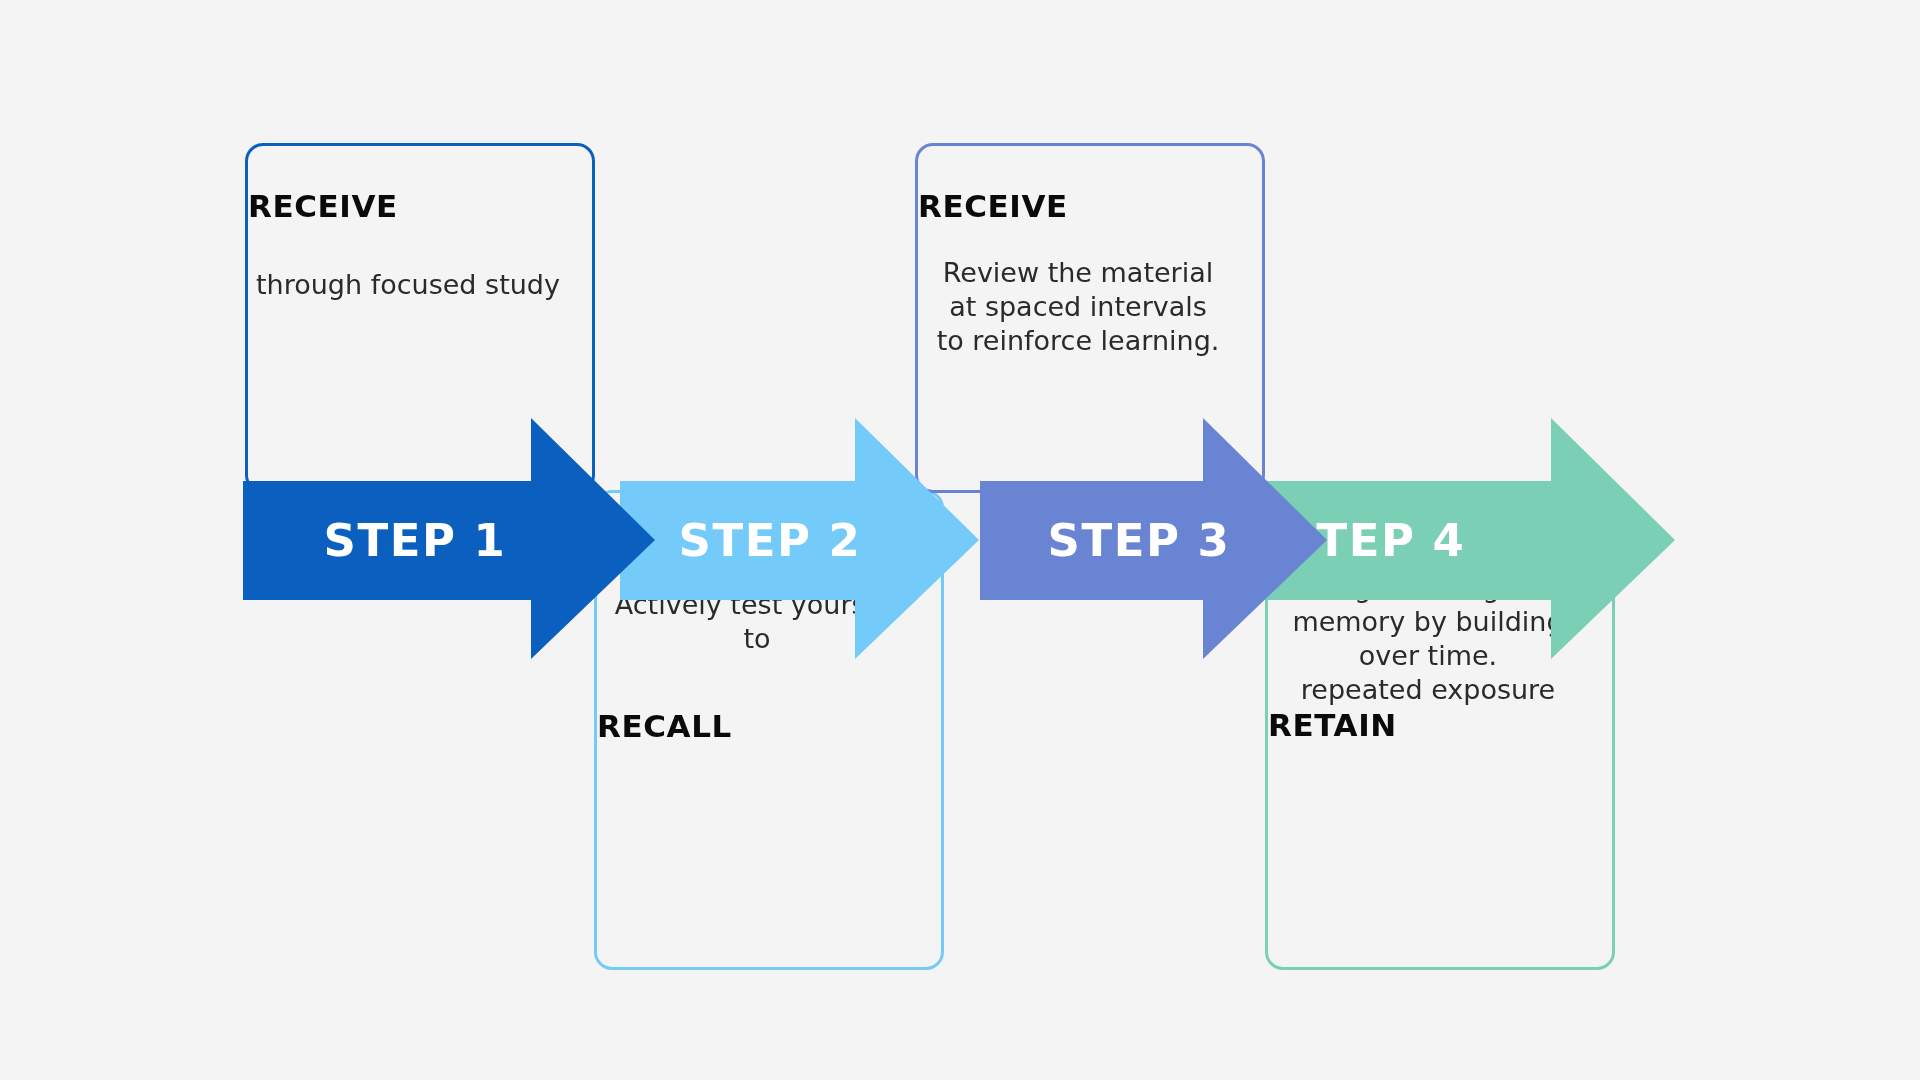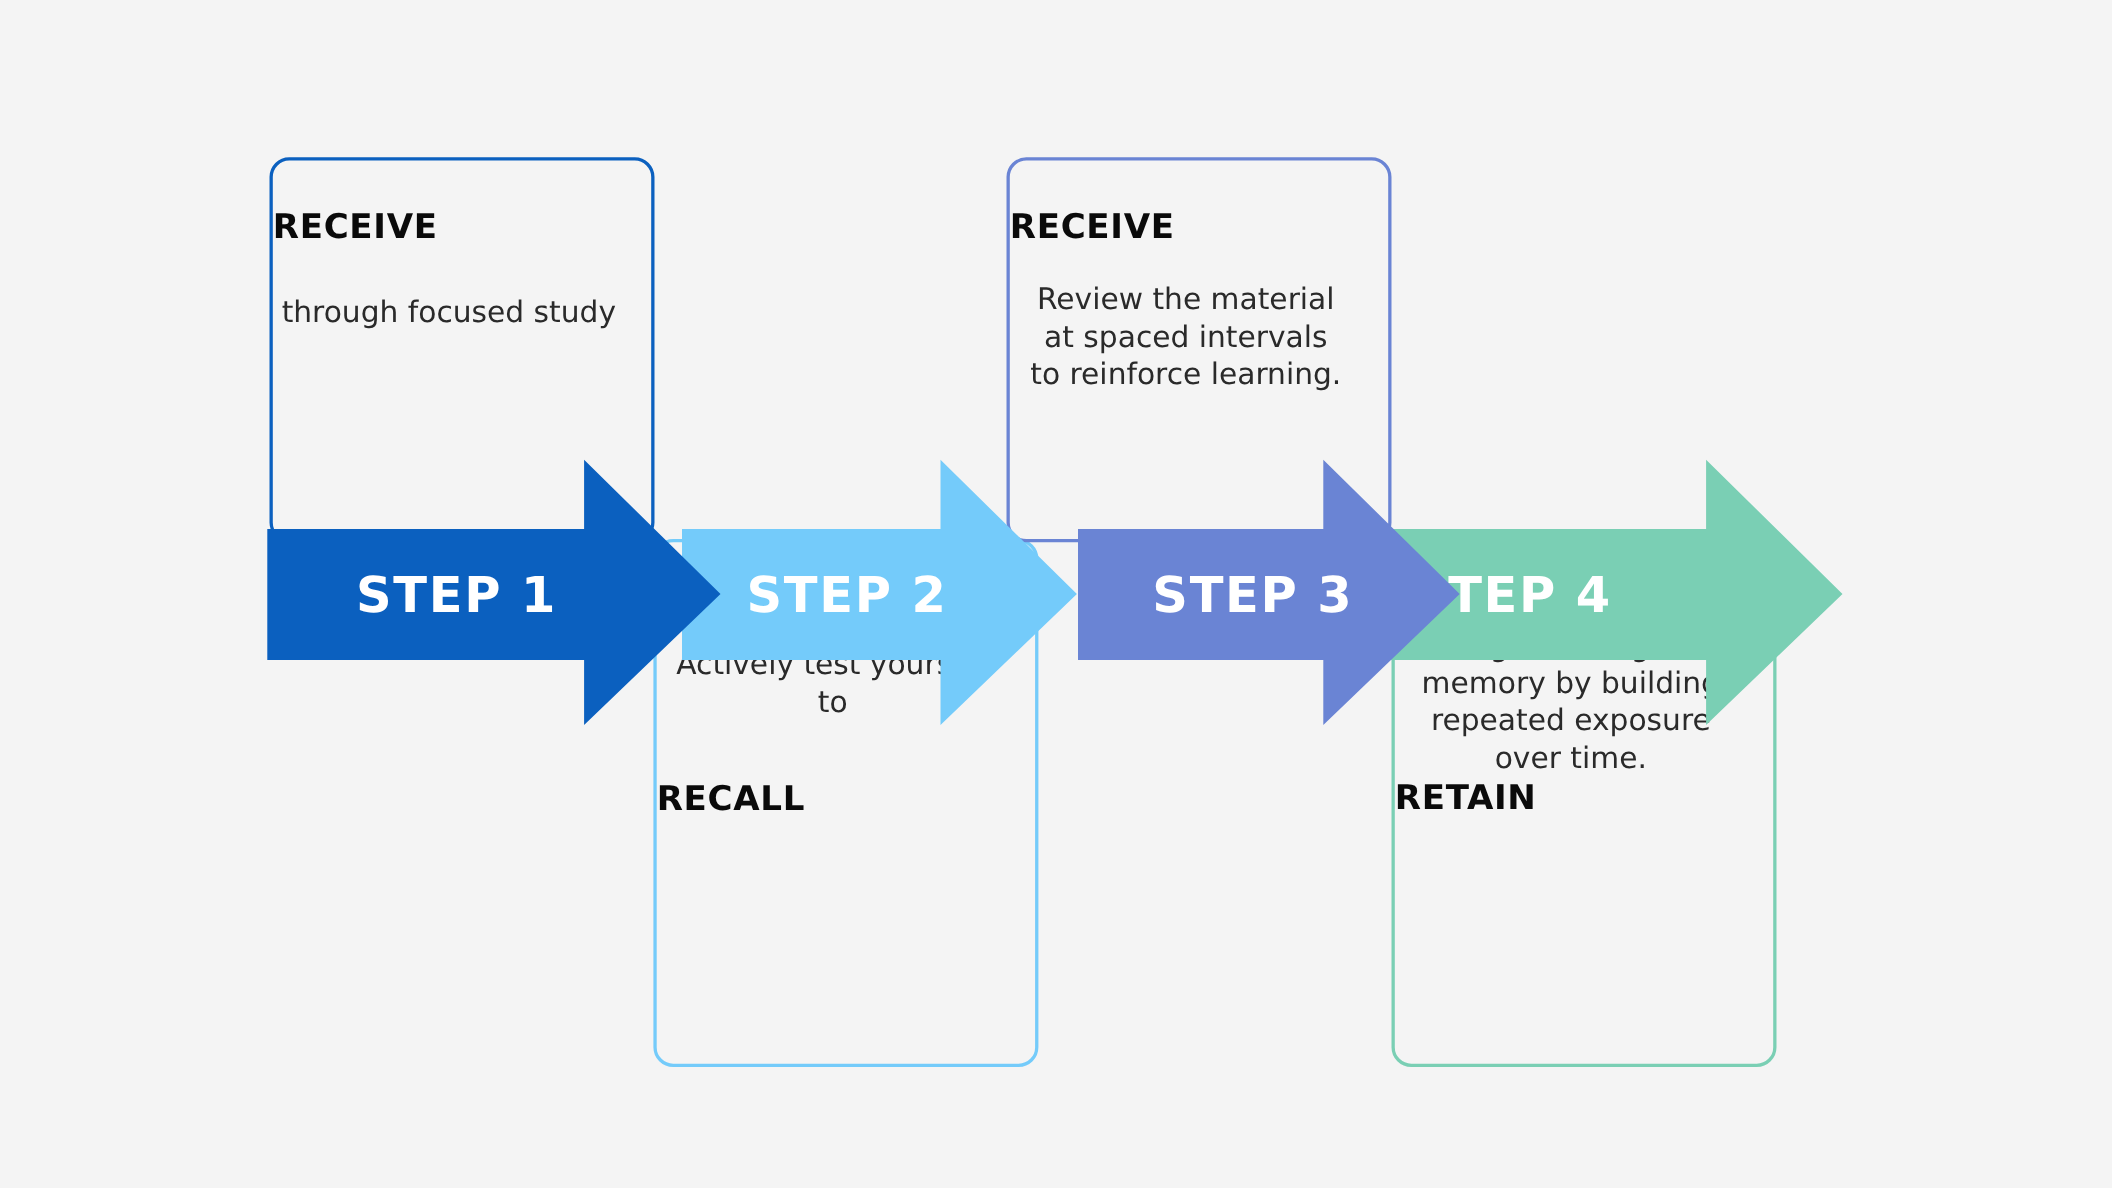--- a/index.html
+++ b/index.html
@@ -128,22 +128,22 @@
       <div>Review the material</div>
       <div>at spaced intervals</div>
       <div>to reinforce learning.</div>
     </div>
   </div>
 
   <div class="card" id="card-4">
     <div class="card-desc">
       <div>Strengthen long-term</div>
       <div>memory by building</div>
+      <div>over time.</div>
       <div>repeated exposure</div>
-      <div>over time.</div>
     </div>
     <div class="card-title">RETAIN</div>
   </div>
 
   <div id="arrow-layer">
     <svg width="1920" height="1080" viewBox="0 0 1920 1080" xmlns="http://www.w3.org/2000/svg">
 
       <polygon class="arrow-shape" fill="#7ACFB4" points="1228,481 1551,481 1551,418 1675,540 1551,659 1551,600 1228,600"></polygon>
       <text class="arrow-label" x="1374" y="556" text-anchor="middle">STEP 4</text>
 

